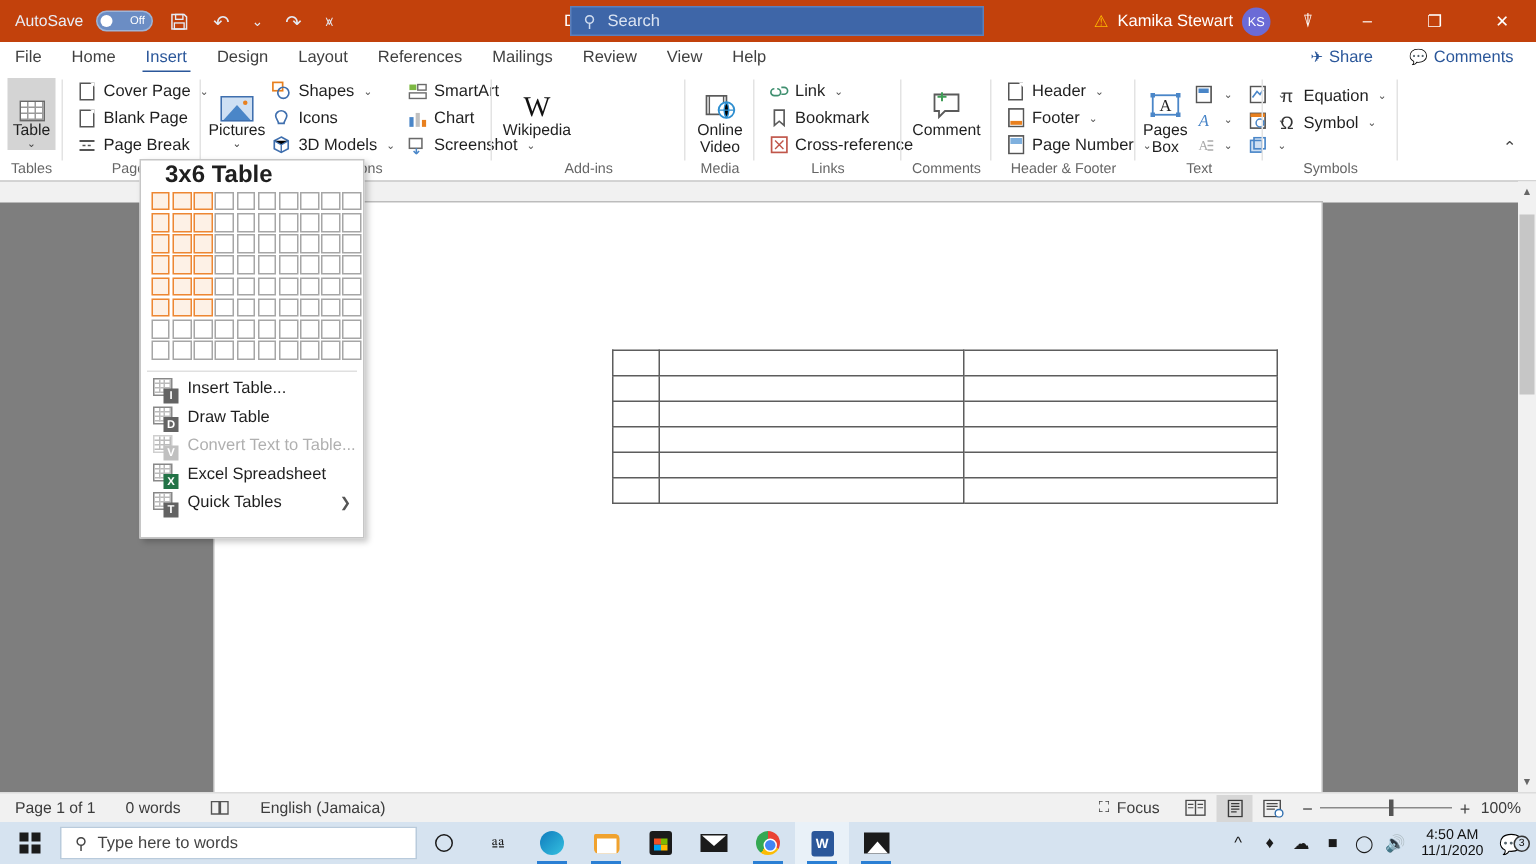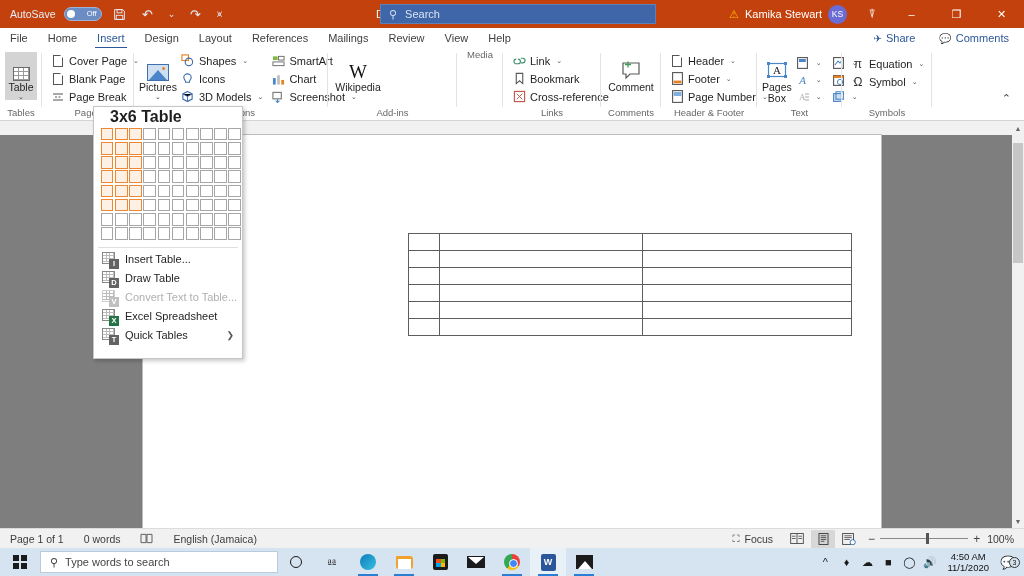--- a/index.html
+++ b/index.html
@@ -523,20 +523,33 @@
           <div class="bi">
               <span style="font-family:'Liberation Serif',serif;font-size:19px;color:#111;line-height:19px">W</span>
             </div>
           <div class="bl">Wikipedia</div>
         </div>
       </div>
       <div class="rgroup-label">Add-ins</div>
     </div>
 
     <div class="rgroup" style="width:46px">
+      <div class="rgroup-body" style="justify-content:center">
+        <div class="bigbtn" style="width:42px">
+          <div class="bi">
+            <svg width="21" height="19" viewBox="0 0 22 20">
+                <rect x="1" y="2" width="14" height="13" fill="none" stroke="#5a5a5a" stroke-width="1.2"></rect>
+                <path d="M3 2v13M13 2v13" stroke="#5a5a5a" stroke-width="1"></path>
+                <circle cx="15" cy="12" r="5.5" fill="#fff" stroke="#2f8fd0" stroke-width="1.3"></circle>
+                <path d="M9.5 12h11M15 6.5c2.2 2.8 2.2 8.2 0 11M15 6.5c-2.2 2.8-2.2 8.2 0 11" stroke="#2f8fd0" stroke-width="1"></path>
+              </svg>
+          </div>
+          <div class="bl">Online Video</div>
+        </div>
+      </div>
       <div class="rgroup-label">Media</div>
     </div>
 
     <div class="rgroup" style="width:98px">
       <div class="rgroup-body">
         <div class="stacklist">
           <div class="smallitem">
             <span class="si-icon">
               <svg width="13" height="12" viewBox="0 0 14 12">
                   <path d="M5.5 4a2.5 2.5 0 010 5H3.5a2.5 2.5 0 010-5" fill="none" stroke="#3f8f6f" stroke-width="1.2"></path>
@@ -991,21 +1004,21 @@
     <div class="start-btn">
       <span class="win-logo">
           <i></i>
           <i></i>
           <i></i>
           <i></i>
         </span>
     </div>
     <div class="tb-search">
       <span style="font-size:11px;color:#444">⚲</span>
-      <span class="ph">Type words to search</span>
+      <span class="ph">Type here to words</span>
     </div>
     <div class="tbi">
       <span style="display:block;width:12px;height:12px;border:1.6px solid #1b1b1b;border-radius:50%"></span>
     </div>
     <div class="tbi">
       <span class="taskview-ico">⎂</span>
     </div>
     <div class="tbi">
         <span class="edge-ico"></span>
         <span class="under"></span>

